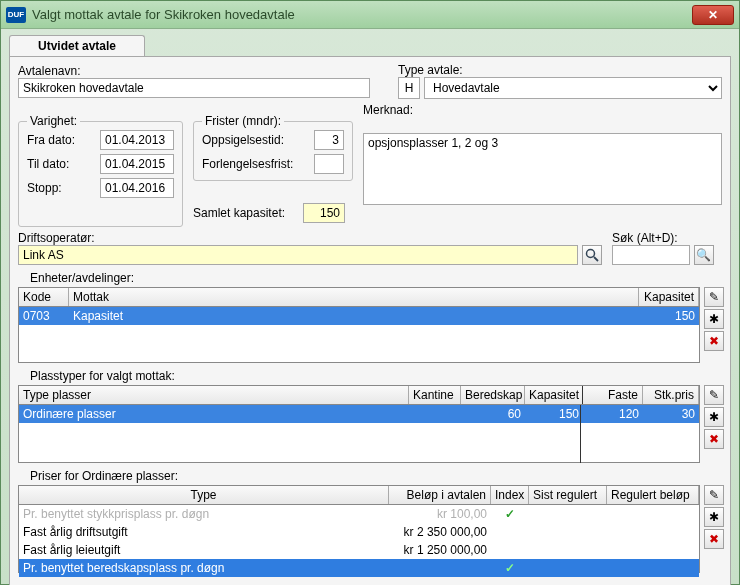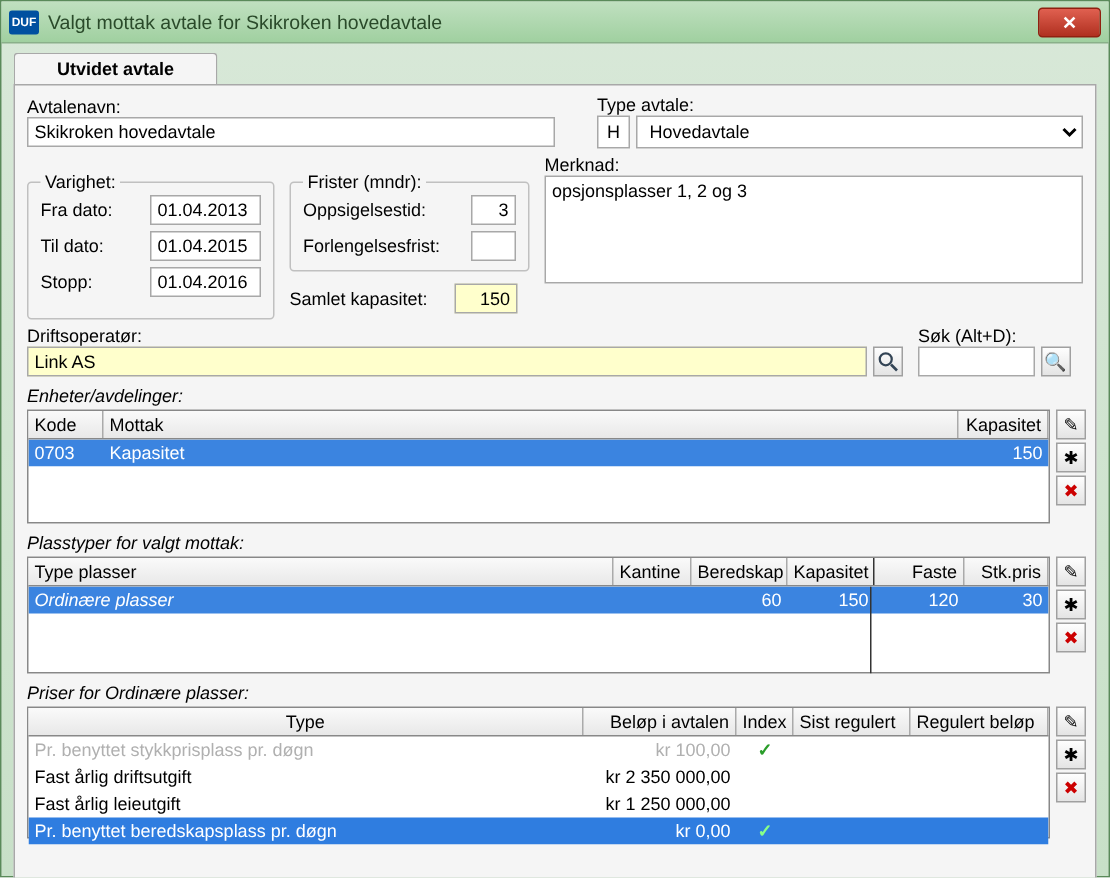--- a/index.html
+++ b/index.html
@@ -92,21 +92,21 @@
     background: #f5f5f5;
     padding: 0 3px;
     display: inline-block;
   }
   .fieldset .inner { margin-top: -12px; }
   .frow { display: flex; align-items: center; margin-bottom: 4px; gap: 6px; }
   .frow .lbl { width: 68px; }
   .frow .lblw { width: 110px; }
   .yellowbox { background: #ffffcc !important; }
   .toprow { display: flex; gap: 10px; }
-  .section-label { margin: 6px 0 2px 0; font-style: italic; }
+  .section-label { margin: 6px 0 2px 12px; }
   .operator-row { display: flex; align-items: center; gap: 4px; }
   .iconbtn {
     width: 20px; height: 20px;
     border: 1px solid #a0a0a0;
     background: linear-gradient(#fefefe,#e4e4e4);
     display: flex; align-items: center; justify-content: center;
     cursor: pointer;
   }
   .grid {
     border: 1px solid #888;
@@ -202,29 +202,29 @@
             <div class="frow">
                 <span class="lblw">Oppsigelsestid:</span>
                 <input class="input num" style="width: 30px;" value="3">
               </div>
             <div class="frow">
                 <span class="lblw">Forlengelsesfrist:</span>
                 <input class="input num" style="width: 30px;" value="">
               </div>
           </div>
         </div>
-        <div class="frow" style="margin-top:8px;">
+        <div class="frow" style="margin-top:22px;">
           <span style="width:104px;">Samlet kapasitet:</span>
           <input class="input yellowbox num" style="width: 42px;" value="150">
         </div>
       </div>
 
       <div style="flex:1;">
         <div>Merknad:</div>
-        <textarea class="textarea" style="width: 100%;">opsjonsplasser 1, 2 og 3</textarea>
+        <textarea class="textarea" style="width: 100%; margin-top: 16px;">opsjonsplasser 1, 2 og 3</textarea>
       </div>
     </div>
 
     <div style="display:flex; gap:10px; margin-top:4px;">
       <div style="flex:1;">
         <div>Driftsoperatør:</div>
         <div class="operator-row">
           <input class="input yellowbox" style="flex: 1 1 0%;" value="Link AS">
           <div class="iconbtn">
             <svg width="14" height="14">
@@ -280,21 +280,21 @@
         <div class="ghead">
           <div class="gh" style="flex:1;">Type plasser</div>
           <div class="gh" style="width:52px;">Kantine</div>
           <div class="gh num" style="width:64px;">Beredskap</div>
           <div class="gh num" style="width:58px;border-right:1px solid #333;">Kapasitet</div>
           <div class="gh num" style="width:60px;">Faste</div>
           <div class="gh num" style="width:56px;">Stk.pris</div>
         </div>
         <div class="gbody" style="height:58px; position:relative;">
           <div class="grow sel">
-            <div class="gc" style="flex:1;font-style:italic;">Ordinære plasser</div>
+            <div class="gc" style="flex:1;">Ordinære plasser</div>
             <div class="gc" style="width:52px;"></div>
             <div class="gc num" style="width:64px;">60</div>
             <div class="gc num" style="width:58px;">150</div>
             <div class="gc num" style="width:60px;">120</div>
             <div class="gc num" style="width:56px;">30</div>
           </div>
           <div style="position:absolute;top:0;bottom:0;right:118px;width:1px;background:#333;"></div>
         </div>
       </div>
       <div class="sidebtns">
@@ -337,21 +337,20 @@
             </div>
             <div class="grow">
               <div class="gc" style="flex:1;">Fast årlig leieutgift</div>
               <div class="gc num" style="width:102px;">kr 1 250 000,00</div>
               <div class="gc check" style="width:38px;"></div>
               <div class="gc" style="width:78px;"></div>
               <div class="gc" style="width:92px;"></div>
             </div>
             <div class="grow sel2">
               <div class="gc" style="flex:1;">Pr. benyttet beredskapsplass pr. døgn</div>
-              <div class="gc num" style="width:102px;">kr 0,00</div>
               <div class="gc check" style="width:38px;color:#8f8;">✓</div>
               <div class="gc" style="width:78px;"></div>
               <div class="gc" style="width:92px;"></div>
             </div>
           </div>
       </div>
       <div class="sidebtns">
         <div class="iconbtn">
             <span>✎</span>
           </div>

